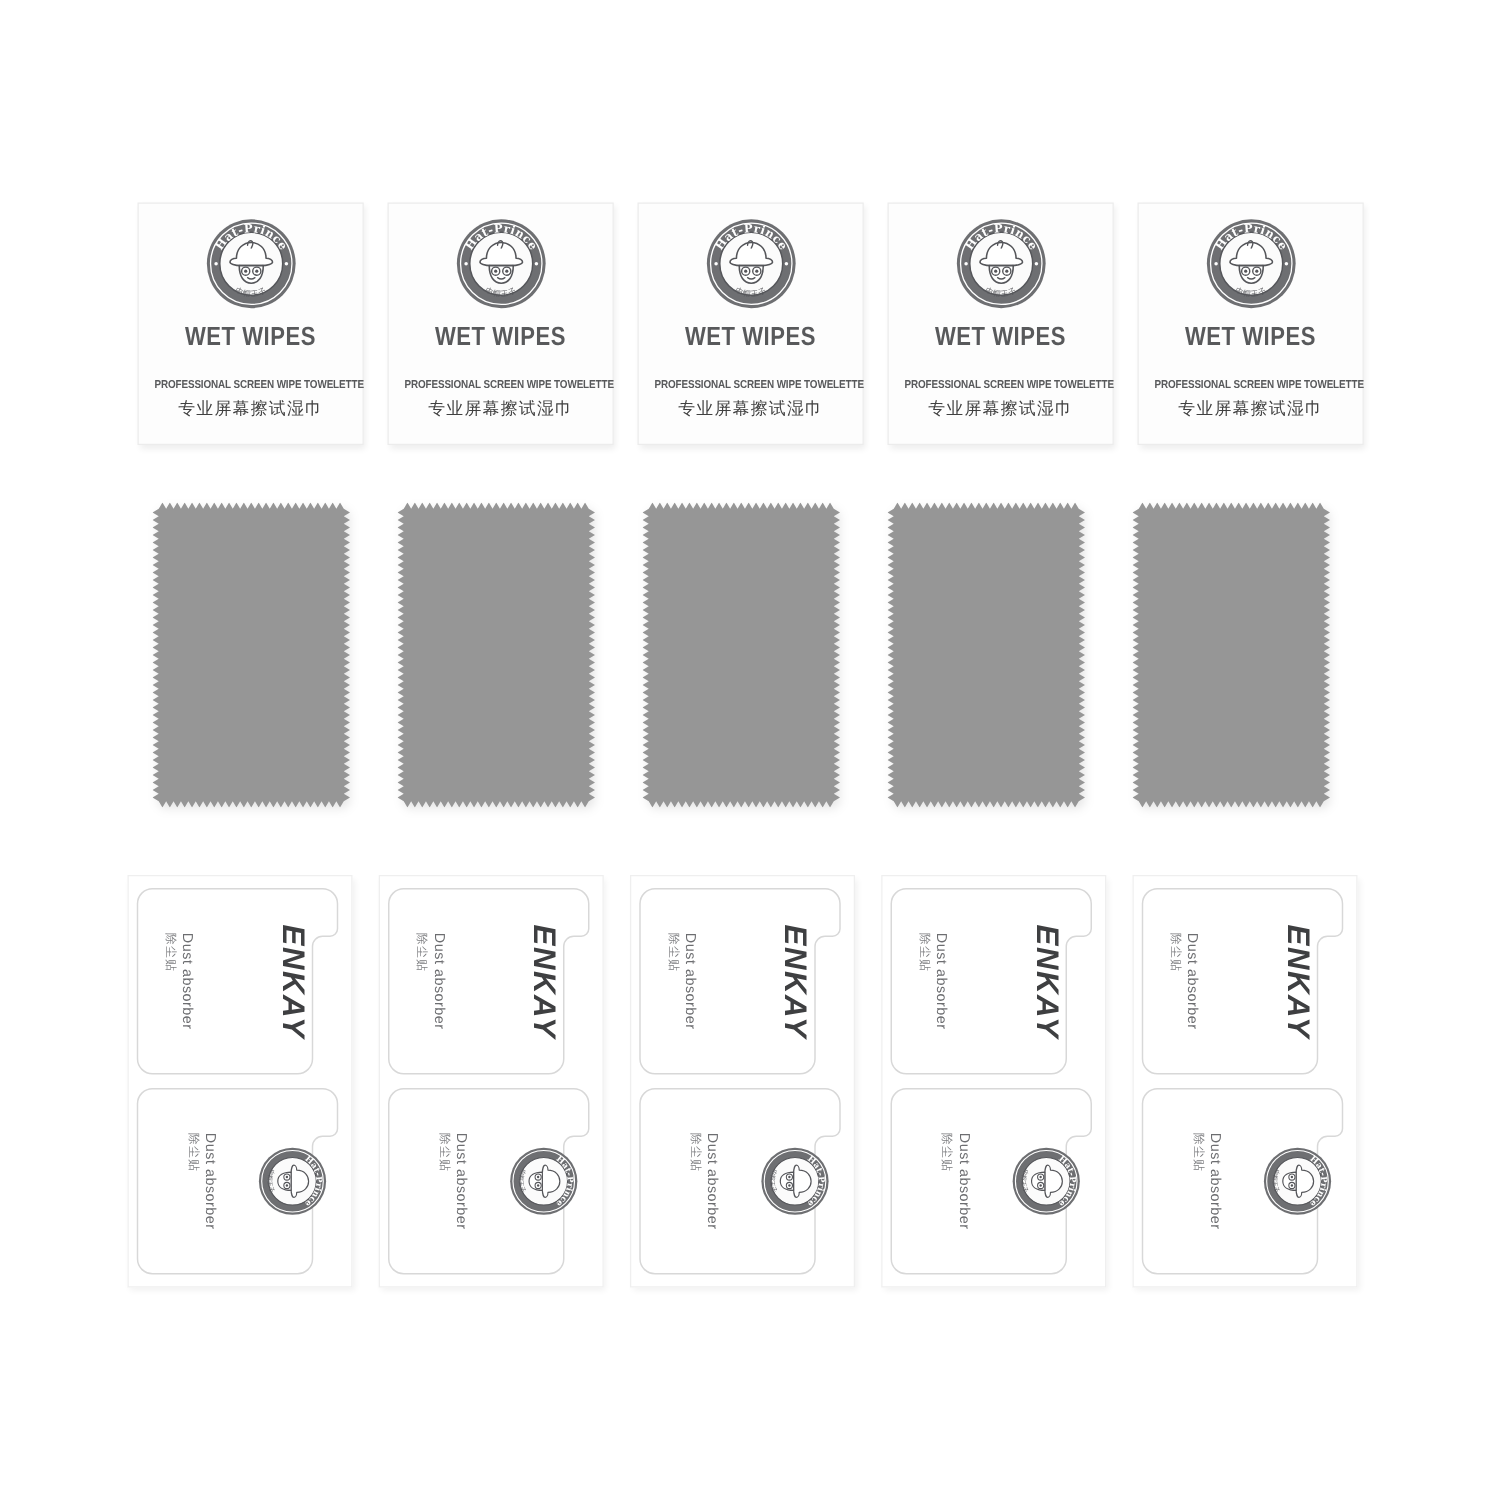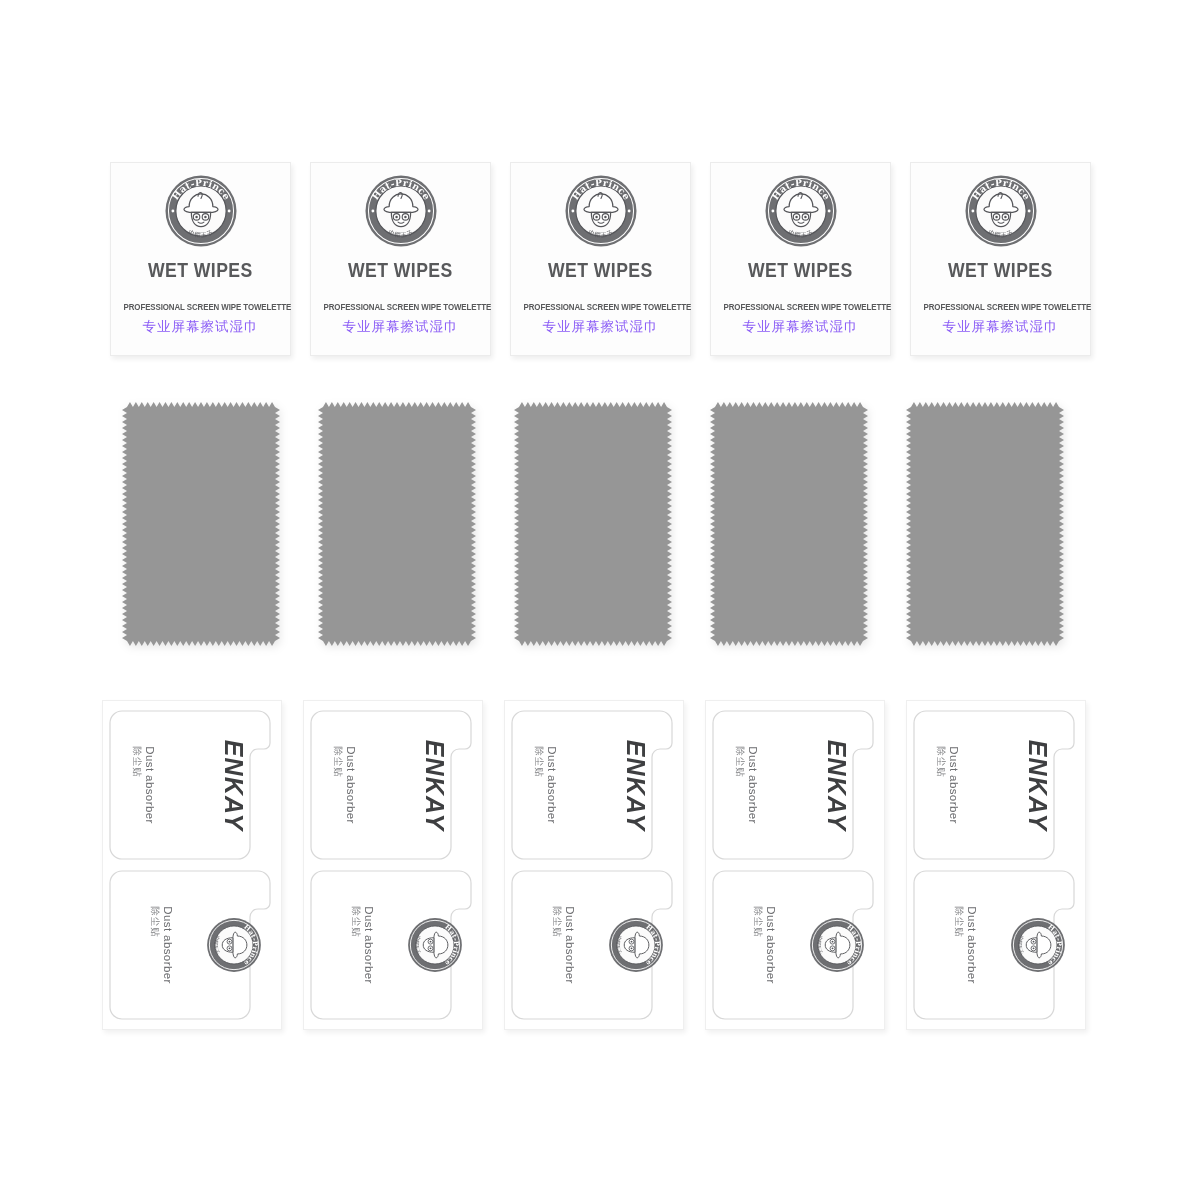--- a/index.html
+++ b/index.html
@@ -76,21 +76,21 @@
     color: #58595b;
     transform: scaleX(0.86);
     white-space: nowrap;
   }
   .wipe-cn {
     position: absolute;
     bottom: 19px;
     left: 0; right: 0;
     text-align: center;
     font-size: 13.5px;
-    color: #8b5cf6;
+    color: #404040;
     letter-spacing: 1px;
     white-space: nowrap;
     font-family: "DejaVu Sans", sans-serif;
   }
 
   
   .row-cloths {
     position: absolute;
     left: 122px;
     top: 402px;

